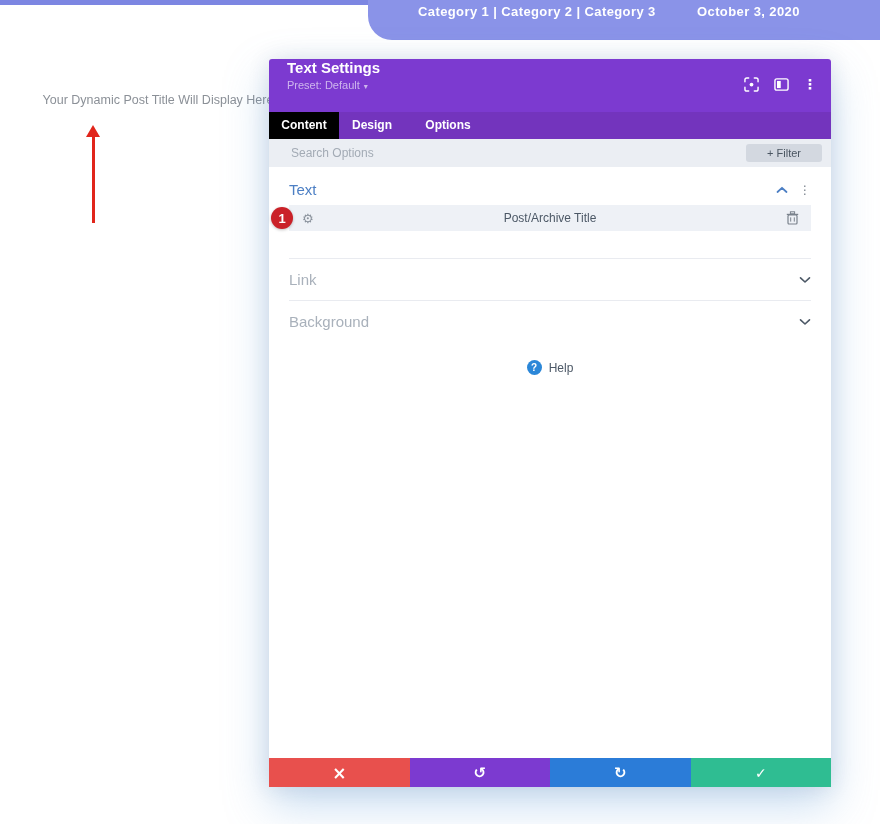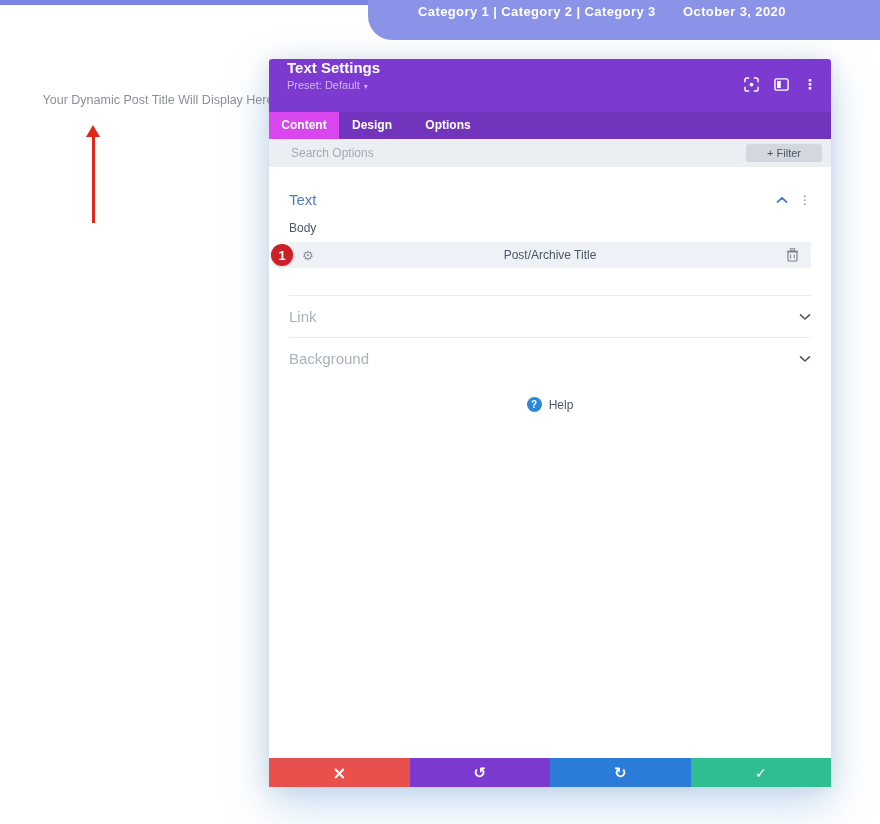--- a/index.html
+++ b/index.html
@@ -6,21 +6,21 @@
   html,body { width:880px; height:824px; background:#fff; font-family:"Liberation Sans", sans-serif; overflow:hidden; }
   .page { position:relative; width:740px; height:824px; background:#fff; }
 
   
   .topbar { position:absolute; left:0; top:0; width:880px; height:5px; background:#7c86e2; }
   .banner { position:absolute; left:368px; top:0; width:512px; height:40px; background:#8a93e8;
             border-bottom-left-radius:24px; }
   .banner span { position:absolute; top:0; height:24px; line-height:24px; color:#fff;
                  font-size:13px; font-weight:bold; letter-spacing:.4px; white-space:nowrap; }
   .banner-cats { left:50px; }
-  .banner-date { left:315px; }
+  .banner-date { left:329px; }
 
   
   .preview-title { position:absolute; left:40px; top:93px; width:236px; text-align:center;
                    font-size:12.5px; color:#8b9097; }
   .arrow-line { position:absolute; left:92px; top:136px; width:3px; height:87px; background:#e1251b; }
   .arrow-head { position:absolute; left:86px; top:125px; width:0; height:0;
                 border-left:7px solid transparent; border-right:7px solid transparent;
                 border-bottom:12px solid #e1251b; }
 
   
@@ -31,30 +31,30 @@
   .modal-title { color:#fff; font-size:15px; font-weight:bold; margin-bottom:3px; }
   .modal-preset { color:rgba(255,255,255,.62); font-size:11px; cursor:pointer; }
   .preset-caret { font-size:8px; margin-left:4px; font-family:"DejaVu Sans", sans-serif; }
   .header-icons { position:absolute; right:14px; top:17px; display:flex; gap:14px; align-items:center; }
   .hicon { width:16px; height:16px; display:flex; align-items:center; justify-content:center; cursor:pointer; }
   .kebab { color:#fff; font-size:14px; font-weight:bold; font-family:"DejaVu Sans", sans-serif; cursor:pointer; }
 
   .tabbar { display:flex; height:27px; background:#7334bd; }
   .tab { color:#fff; font-size:12px; font-weight:bold; line-height:27px; text-align:center; cursor:pointer; }
   .tab-0 { width:70px; } .tab-1 { width:66px; } .tab-2 { width:86px; }
-  .tab.active { background:#d946ef; }
+  .tab.active { background:#000000; }
 
   .searchbar { position:relative; height:28px; background:#ebeef3; }
   .search-input { position:absolute; left:22px; top:0; width:400px; height:28px; border:none; background:transparent;
                   font-size:12px; color:#4c5866; outline:none; font-family:"Liberation Sans", sans-serif; }
   .search-input::placeholder { color:#a3abb5; }
   .filter-btn { position:absolute; right:9px; top:5px; height:18px; line-height:18px; padding:0 21px;
                 background:#d3d8e0; border-radius:3px; font-size:11px; color:#4a5561; cursor:pointer; }
 
-  .content { padding:10px 20px; }
+  .content { padding:0 20px; }
   .sec-head { display:flex; justify-content:space-between; align-items:center; padding-top:14px; cursor:pointer; }
   .sec-title { color:#4c7fc4; font-size:15px; }
   .sec-icons { display:flex; gap:11px; align-items:center; }
   .sec-kebab { color:#7a828c; font-size:12px; font-family:"DejaVu Sans", sans-serif; cursor:pointer; }
 
   .body-label { margin-top:13px; font-size:12px; color:#4c5866; }
   .item-row { position:relative; margin-top:7px; height:26px; background:#eef1f6; display:flex;
               align-items:center; cursor:pointer; }
   .gear { margin-left:13px; color:#8a929c; font-size:13px; font-family:"DejaVu Sans", sans-serif; cursor:pointer; }
   .item-value { position:absolute; left:0; right:0; text-align:center; font-size:12px; color:#4c5866; }
@@ -136,21 +136,20 @@
       <div class="sec-head">
         <span class="sec-title">Text</span>
         <span class="sec-icons">
           <svg width="12" height="8" viewBox="0 0 12 8">
             <polyline points="1.5,6 6,1.8 10.5,6" fill="none" stroke="#4c7fc4" stroke-width="1.8" stroke-linecap="round" stroke-linejoin="round"></polyline>
           </svg>
           <span class="sec-kebab">⋮</span>
         </span>
       </div>
 
-      <div class="body-label">Body</div>
 
       <div class="item-row">
         <span class="badge">1</span>
         <span class="gear">⚙</span>
         <span class="item-value">Post/Archive Title</span>
         <span class="trash">
           <svg width="13" height="14" viewBox="0 0 13 14">
             <rect x="2" y="4" width="9" height="9" rx="1" fill="none" stroke="#7a828c" stroke-width="1.2"></rect>
             <line x1="0.8" y1="3.4" x2="12.2" y2="3.4" stroke="#7a828c" stroke-width="1.2"></line>
             <rect x="4.4" y="0.8" width="4.2" height="2" fill="none" stroke="#7a828c" stroke-width="1"></rect>

